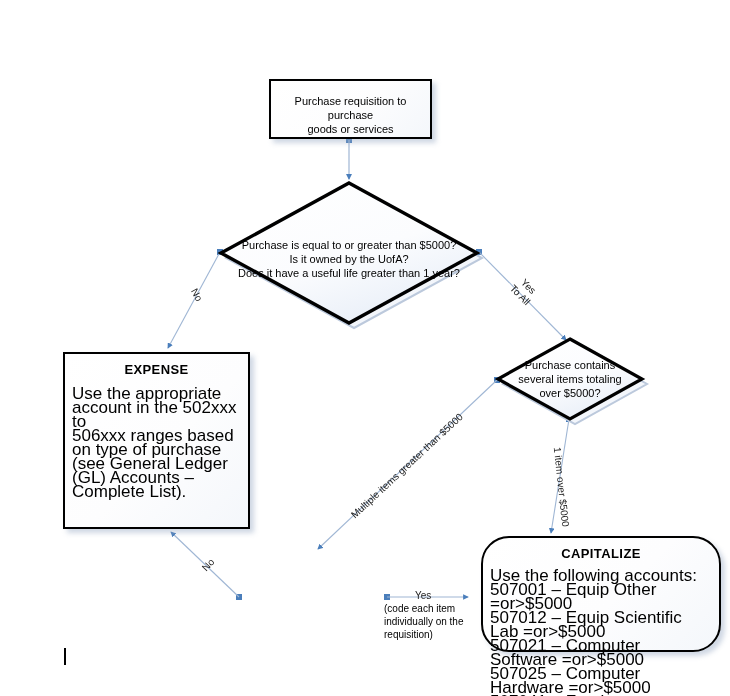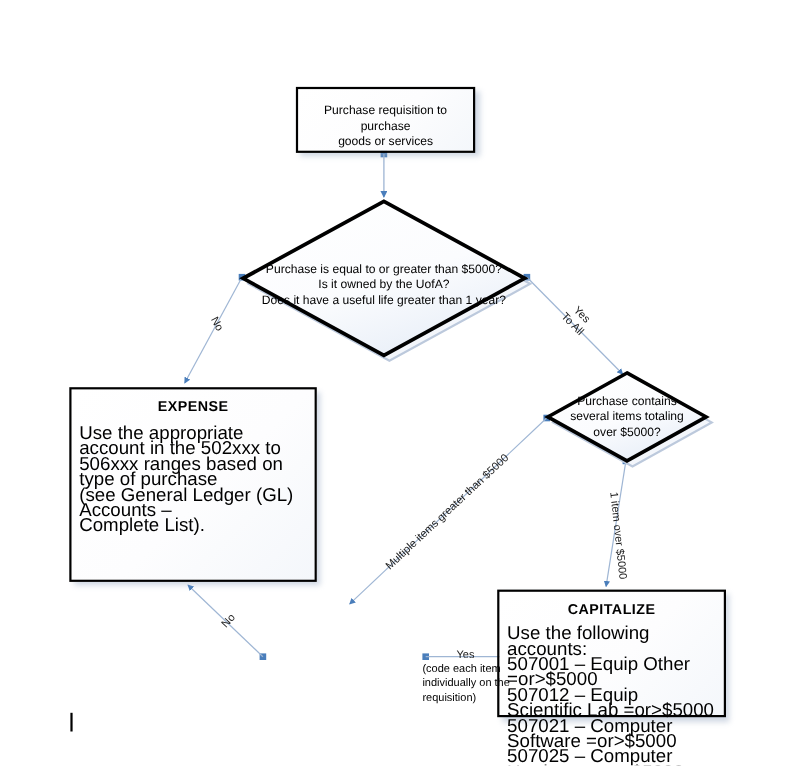--- a/index.html
+++ b/index.html
@@ -185,32 +185,32 @@
     <svg width="150" height="86" viewBox="0 0 150 86">
       <polygon points="75,3 147,43 75,83 3,43" fill="#f3f6fb" stroke="#bcc9dc" stroke-width="2" transform="translate(5,5)"></polygon>
       <polygon points="75,3 147,43 75,83 3,43" fill="url(#dgrad1)" stroke="#000000" stroke-width="3.2"></polygon>
     </svg>
     <div class="diamond-label" style="padding-bottom:4px;">Purchase contains
 several items totaling
 over $5000?</div>
   </div>
 
 
-  <div class="node rect" style="left:63px; top:352px; width:225px; height:177px;">
+  <div class="node rect" style="left:63px; top:352px; width:187px; height:177px;">
     <div class="rect-inner">
       <div class="node-title">EXPENSE</div>
       <div class="body-text">Use the appropriate account in the 502xxx to
 506xxx ranges based on type of purchase
 (see General Ledger (GL) Accounts –
 Complete List).</div>
       <div style="height:12px;"></div>
     </div>
   </div>
 
-  <div class="node rect" style="left:452px; top:536px; width:208px; height:116px;">
+  <div class="node rect" style="left:481px; top:536px; width:240px; height:116px;border-radius:28px;">
     <div class="rect-inner">
       <div class="node-title" style="margin-bottom:8px;">CAPITALIZE</div>
       <div class="body-text">Use the following accounts:</div>
       <div>
         <div class="body-text">507001 – Equip Other =or&gt;$5000</div>
         <div class="body-text">507012 – Equip Scientific Lab =or&gt;$5000</div>
         <div class="body-text">507021 – Computer Software =or&gt;$5000</div>
         <div class="body-text">507025 – Computer Hardware =or&gt;$5000</div>
         <div class="body-text">507041 – Furniture =or&gt;$5000</div>
       </div>

